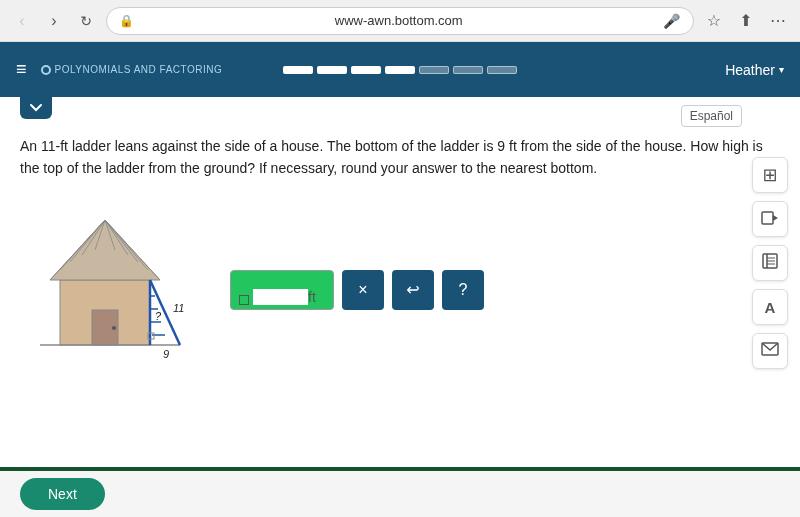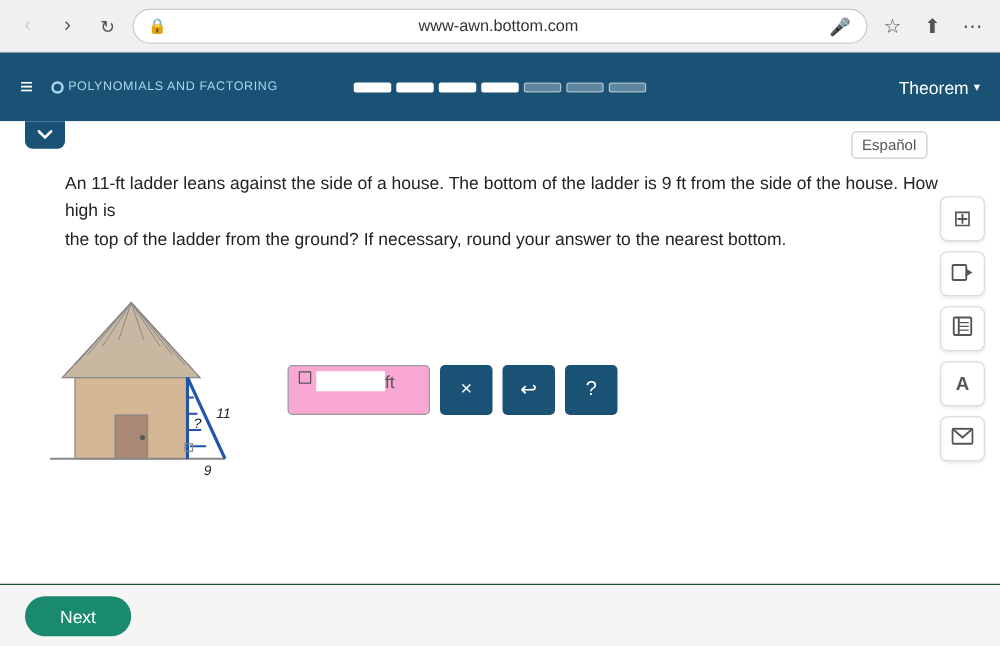--- a/index.html
+++ b/index.html
@@ -139,21 +139,20 @@
       color: #555;
       cursor: pointer;
     }
 
     
     .problem-text {
       padding: 16px 20px 10px 20px;
       font-size: 14px;
       color: #222;
       line-height: 1.6;
-      margin-left: 32px;
     }
 
     
     .problem-main {
       display: flex;
       padding: 10px 20px;
       gap: 30px;
       align-items: center;
     }
 
@@ -161,25 +160,25 @@
     .answer-area {
       display: flex;
       align-items: center;
       gap: 8px;
       margin-top: 20px;
     }
     .answer-input-wrap {
       border: 1px solid #999;
       border-radius: 4px;
       display: flex;
-      align-items: flex-start;
+      align-items: flex-end;
       padding: 4px 8px;
-      width: 114px;
+      width: 104px;
       height: 40px;
-      background: #f9a8d4;
+      background: #22c55e;
     }
     .small-square {
       width: 10px; height: 10px;
       border: 1.5px solid #555;
       margin-right: 4px;
       flex-shrink: 0;
     }
     .unit-label { color: #555; font-size: 14px; }
     .answer-input-wrap input {
       border: none; outline: none;
@@ -282,21 +281,21 @@
     <div class="progress-segment seg-filled"></div>
     <div class="progress-segment seg-filled"></div>
     <div class="progress-segment seg-filled"></div>
     <div class="progress-segment seg-filled"></div>
     <div class="progress-segment seg-empty"></div>
     <div class="progress-segment seg-empty"></div>
     <div class="progress-segment seg-empty"></div>
   </div>
 
   <div class="user-section">
-    <span class="user-name">Theorem</span>
+    <span class="user-name">Heather</span>
     <span class="chevron-down">▾</span>
   </div>
 </div>
 
 <div class="content-area" style="position:relative; background:white; height: calc(517px - 42px - 55px);">
 
   <div style="display:flex; align-items:flex-start; position:relative;">
     <div class="dropdown-tab">
       <svg width="12" height="8" viewBox="0 0 12 8">
         <path d="M1 1l5 5 5-5" stroke="white" stroke-width="2" fill="none" stroke-linecap="round"></path>
@@ -401,17 +400,17 @@
     <button class="tool-btn">
       <span>
         <svg width="18" height="14" viewBox="0 0 18 14">
             <rect x="1" y="1" width="16" height="12" rx="1" fill="none" stroke="#555" stroke-width="1.5"></rect>
             <polyline points="1,1 9,8 17,1" fill="none" stroke="#555" stroke-width="1.5"></polyline>
           </svg>
       </span>
     </button>
   </div>
 
-  <div class="bottom-area" style="position:absolute; bottom:0; left:0; right:0; height:50px; background:#f5f5f5; border-top:1px solid #14532d; display:flex; align-items:center; padding:0 20px;">
+  <div class="bottom-area" style="position:absolute; bottom:0; left:0; right:0; height:50px; background:#f5f5f5; border-top:4px solid #14532d; display:flex; align-items:center; padding:0 20px;">
     <button class="next-btn" style="background:#1a8a6e; color:white; border:none; border-radius:20px; padding:8px 28px; font-size:14px; cursor:pointer;">Next</button>
   </div>
 
 </div>
 
 </body></html>

